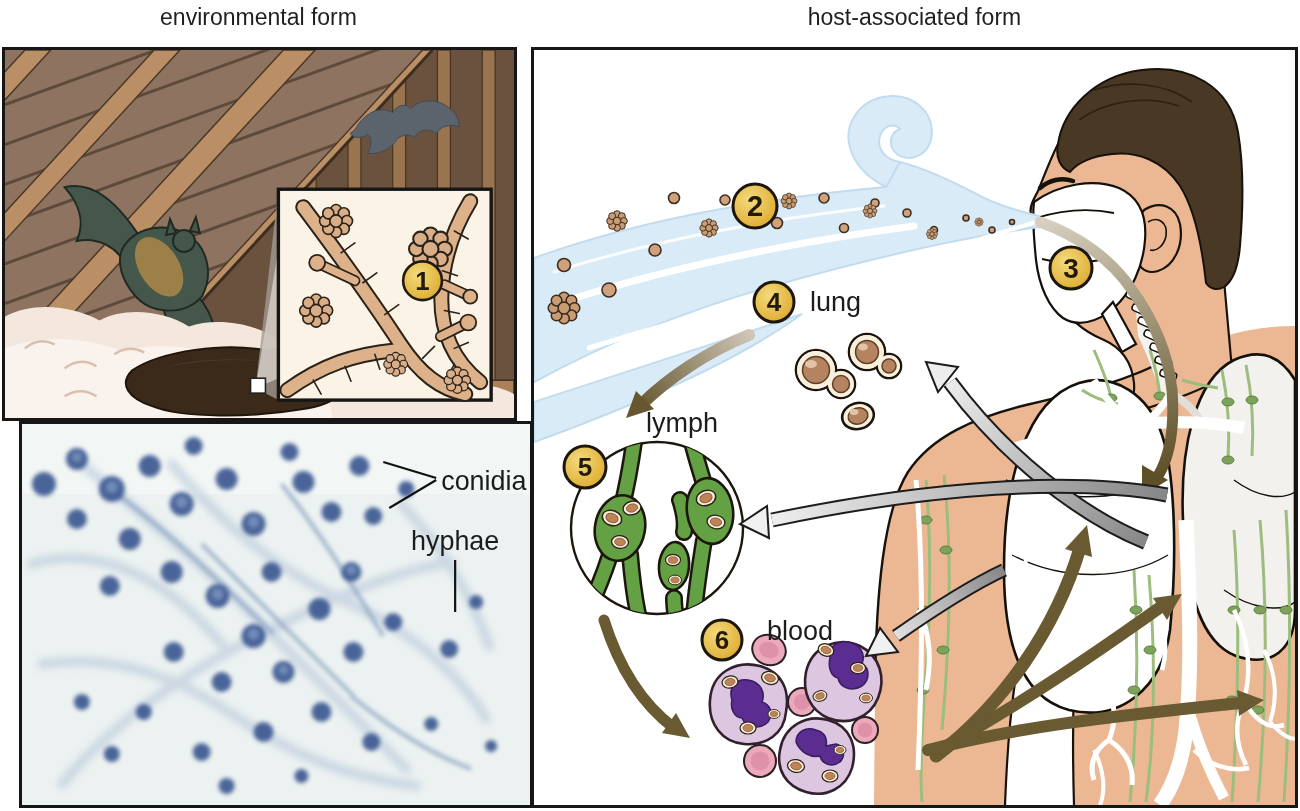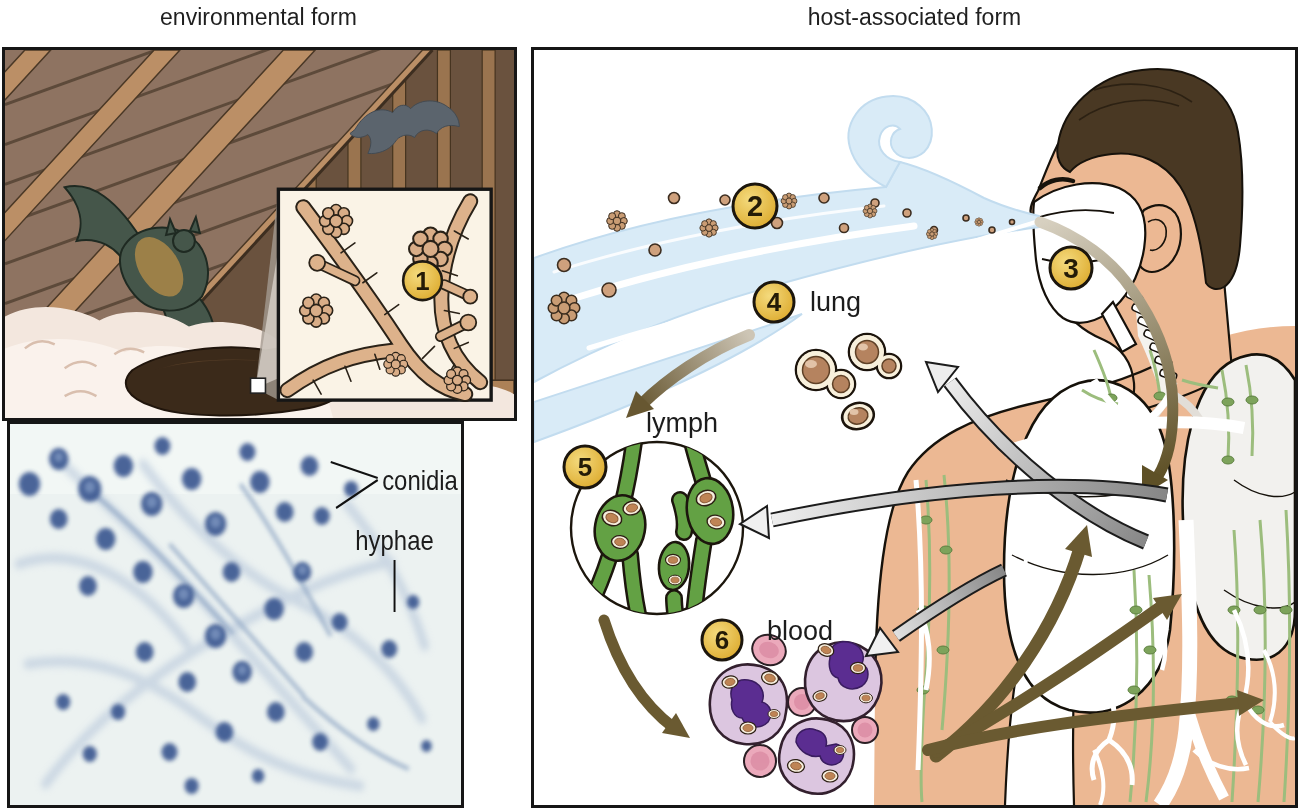--- a/index.html
+++ b/index.html
@@ -2,21 +2,21 @@
 <html><head>
 <meta charset="utf-8">
 <style>
   html,body{margin:0;padding:0;background:#fff}
   .stage{position:relative;width:1300px;height:811px;background:#fff;font-family:"Liberation Sans",sans-serif;overflow:hidden}
   .fig-title{position:absolute;top:4px;font-size:23px;color:#1f1f1f;text-align:center}
   .t-left{left:0;width:517px}
   .t-right{left:531px;width:767px}
   .panel{position:absolute;border:3px solid #161616;box-sizing:border-box;background:#fff}
   .p-attic{left:2px;top:47px;width:515px;height:374px}
-  .p-micro{left:7px;top:421px;width:457px;height:387px}
+  .p-micro{left:19px;top:421px;width:514px;height:387px}
   .p-host{left:531px;top:47px;width:767px;height:761px}
   .panel svg{display:block;width:100%;height:100%}
   text{font-family:"Liberation Sans",sans-serif}
   .stepnum{font-weight:bold;fill:#241b07}
   .lbl{fill:#1c1c1c}
 </style>
 </head>
 <body>
 
 <div class="stage">

